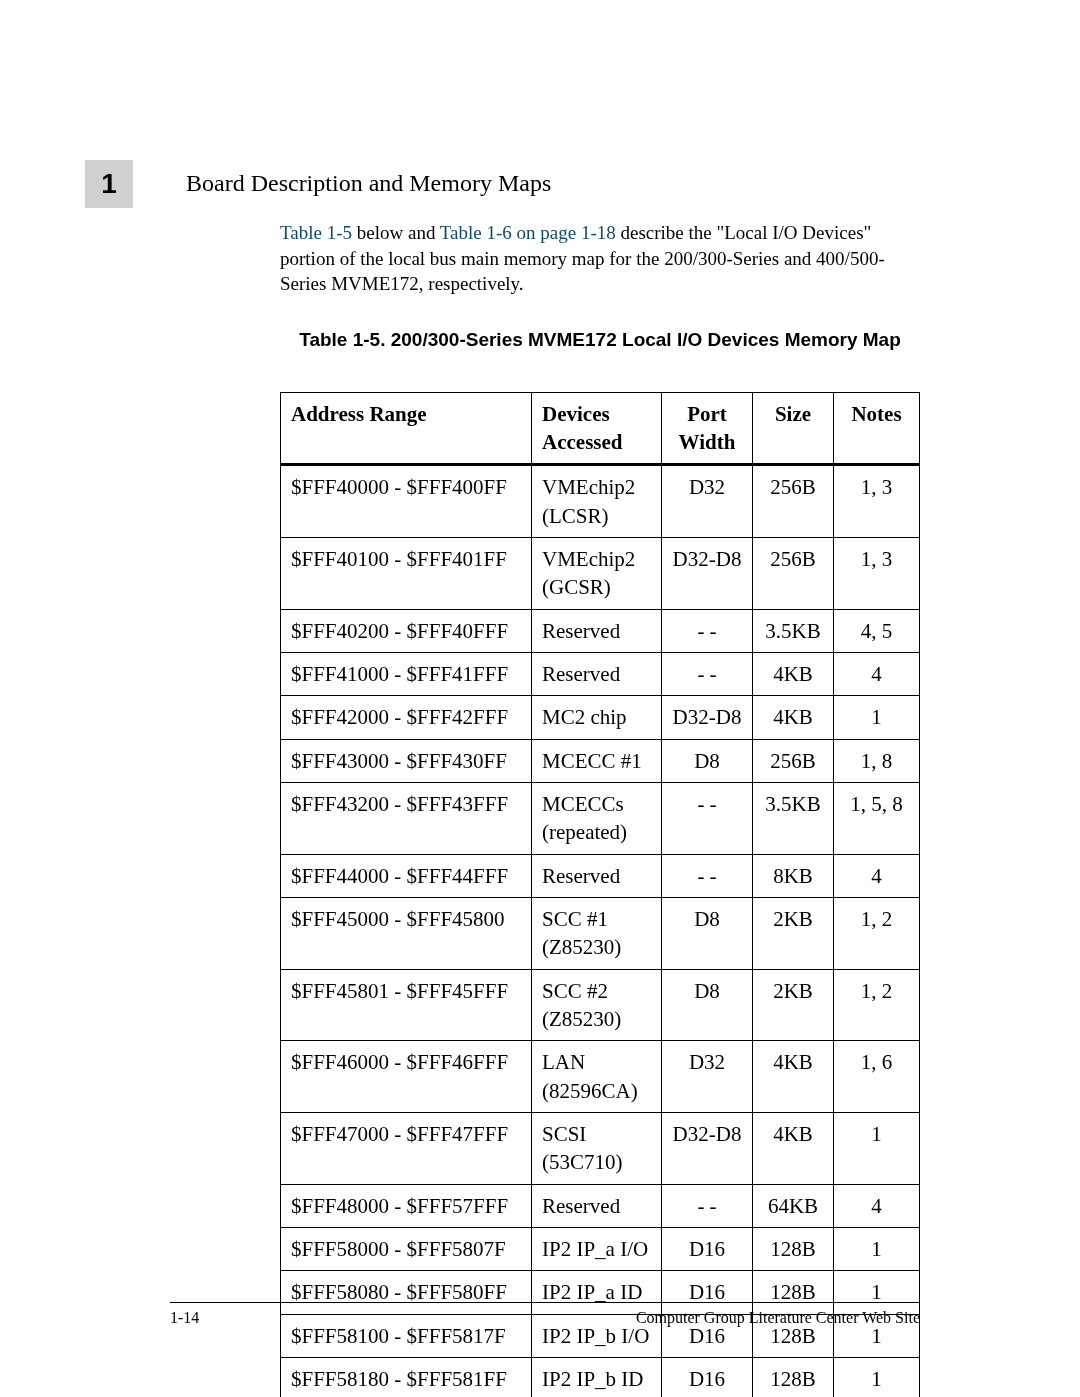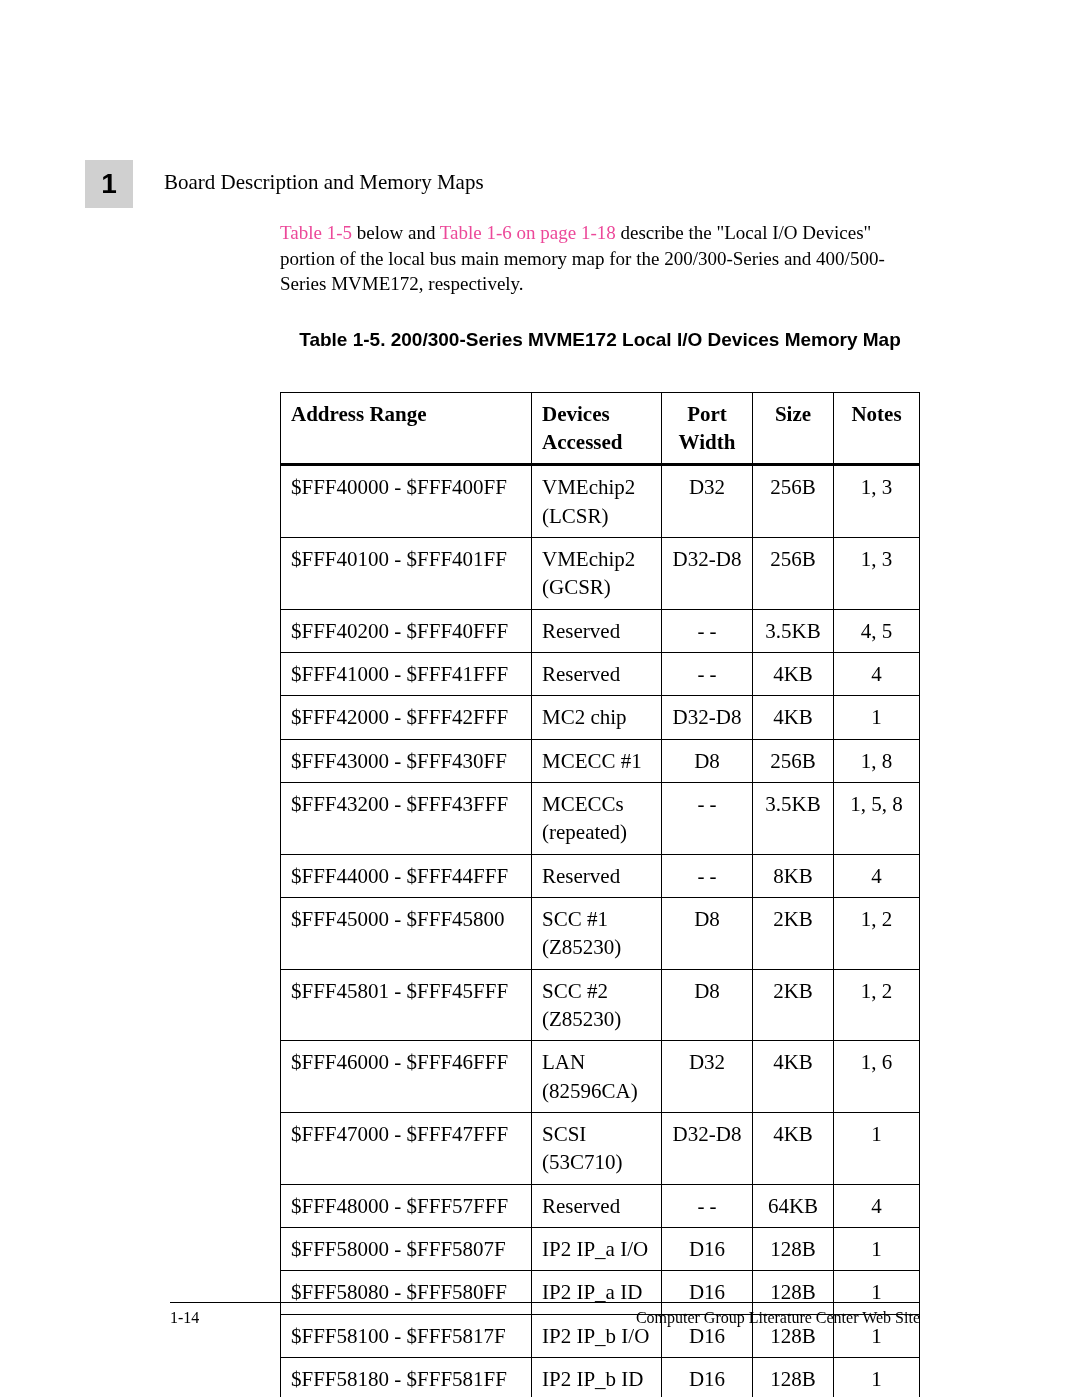--- a/index.html
+++ b/index.html
@@ -27,34 +27,34 @@
     font-weight: bold;
     font-size: 28px;
     display: flex;
     align-items: center;
     justify-content: center;
     font-family: Arial, Helvetica, sans-serif;
   }
   .running-head {
     position: absolute;
     top: 170px;
-    left: 164px;
-    font-size: 21px;
+    left: 186px;
+    font-size: 24px;
   }
   .content {
     margin-left: 180px;
     margin-top: 60px;
     font-size: 19px;
     line-height: 1.35;
   }
   .paragraph {
     margin-bottom: 30px;
   }
   .link-text {
-    color: #ec4899;
+    color: #0c4a6e;
   }
   .table-caption {
     text-align: center;
     font-family: Liberation Sans, sans-serif;
     font-weight: bold;
     font-size: 19px;
     margin: 28px 0 32px 0;
   }
   table.memmap {
     border-collapse: collapse;

